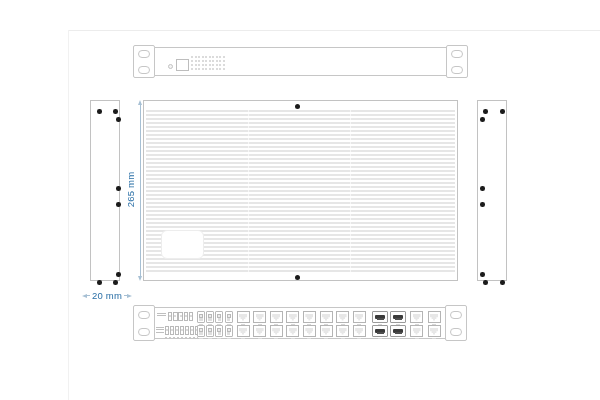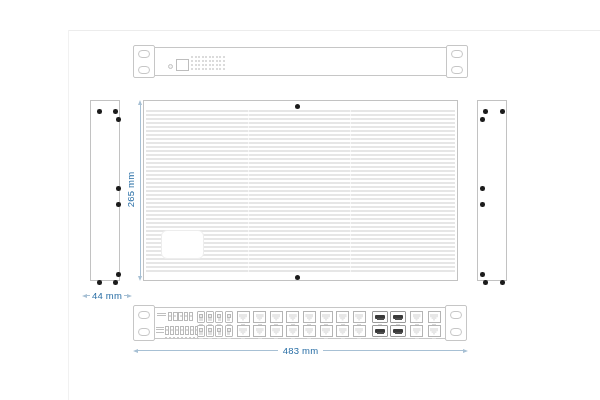--- a/index.html
+++ b/index.html
@@ -173,32 +173,25 @@
     <div class="abs arr up"></div>
     <div class="abs dim-v-line"></div>
     <div class="abs arr down"></div>
     <div class="abs dim dim-v-text">265 mm</div>
   </div>
 
 
   <div class="abs dim dim-h" style="left:82px;top:290px;width:50px;">
     <span class="arr left"></span>
       <span class="ln"></span>
-    <span class="lbl" style="padding:0 2px;">44 mm</span>
+    <span class="lbl" style="padding:0 2px;">20 mm</span>
     <span class="ln"></span>
       <span class="arr right"></span>
   </div>
 
-  <div class="abs dim dim-h" style="left:133px;top:345px;width:335px;">
-    <span class="arr left"></span>
-      <span class="ln"></span>
-    <span class="lbl">483 mm</span>
-    <span class="ln"></span>
-      <span class="arr right"></span>
-  </div>
 
   <div>
     <div class="abs ear front-ear-l">
       <span class="oval" style="left:4px;top:5px;"></span>
       <span class="oval" style="left:4px;top:22px;"></span>
     </div>
     <div class="abs outline front-body"></div>
     <div class="abs ear front-ear-r">
       <span class="oval" style="left:4px;top:5px;"></span>
       <span class="oval" style="left:4px;top:22px;"></span>

